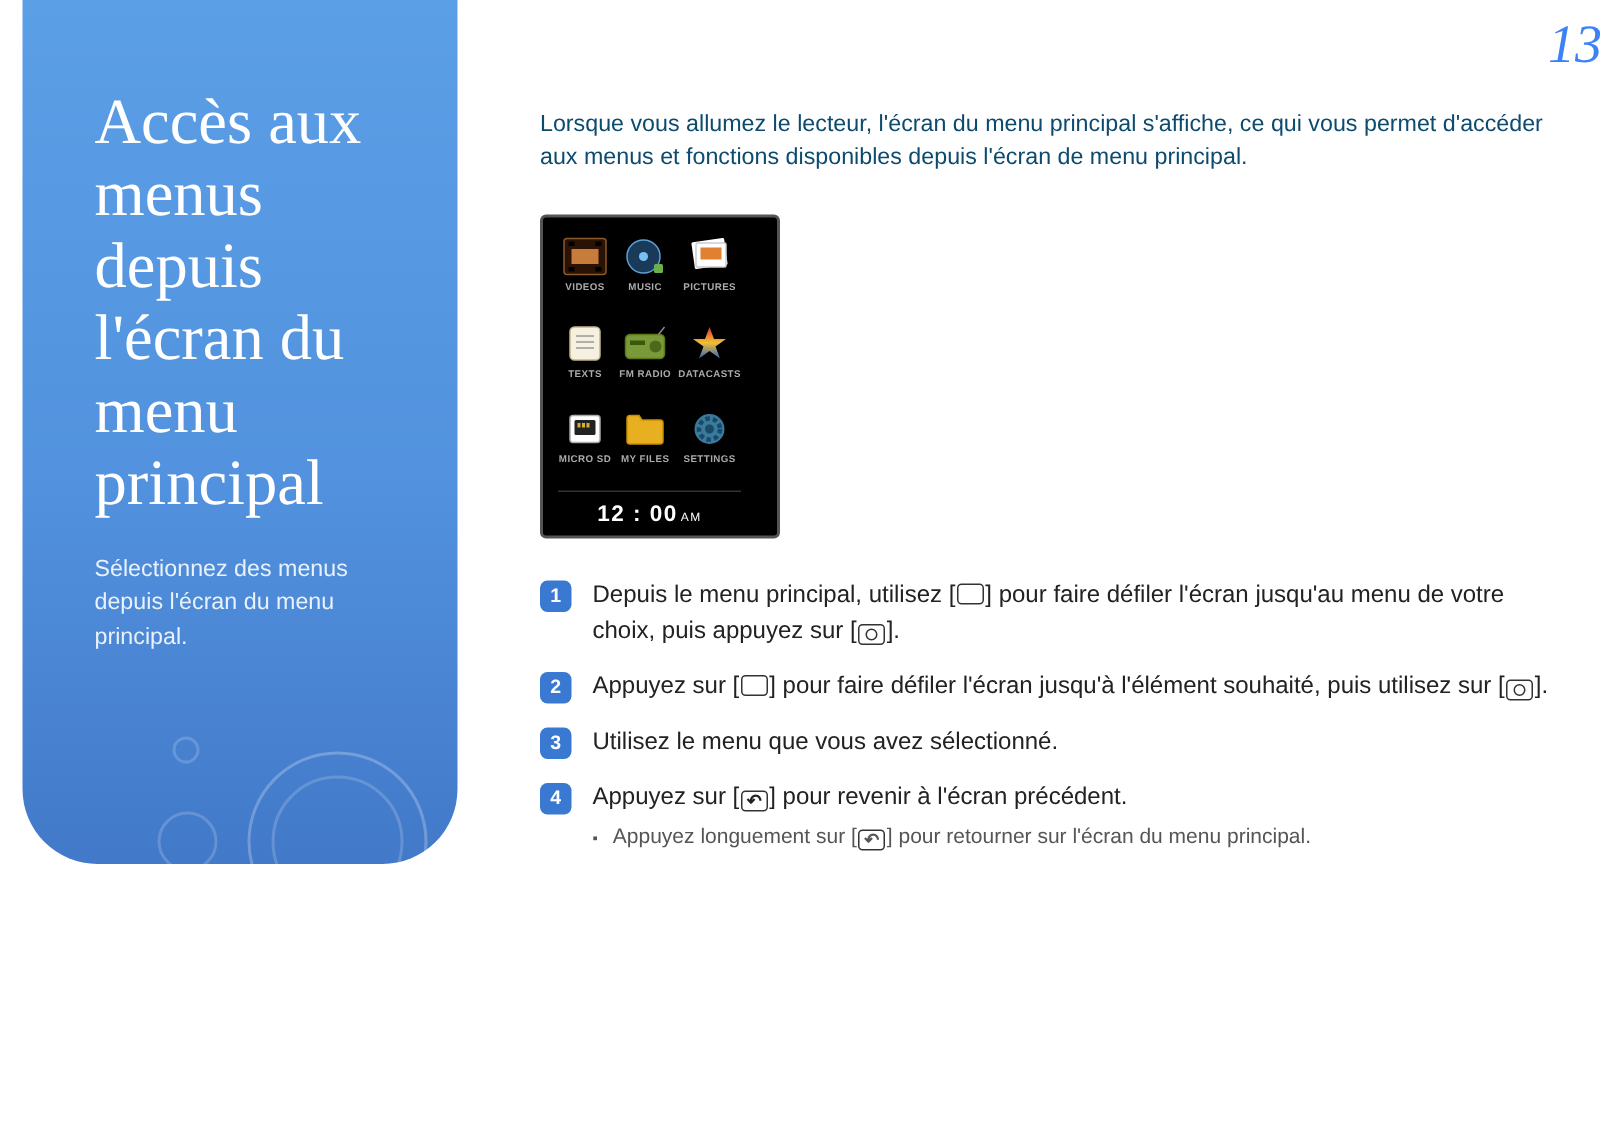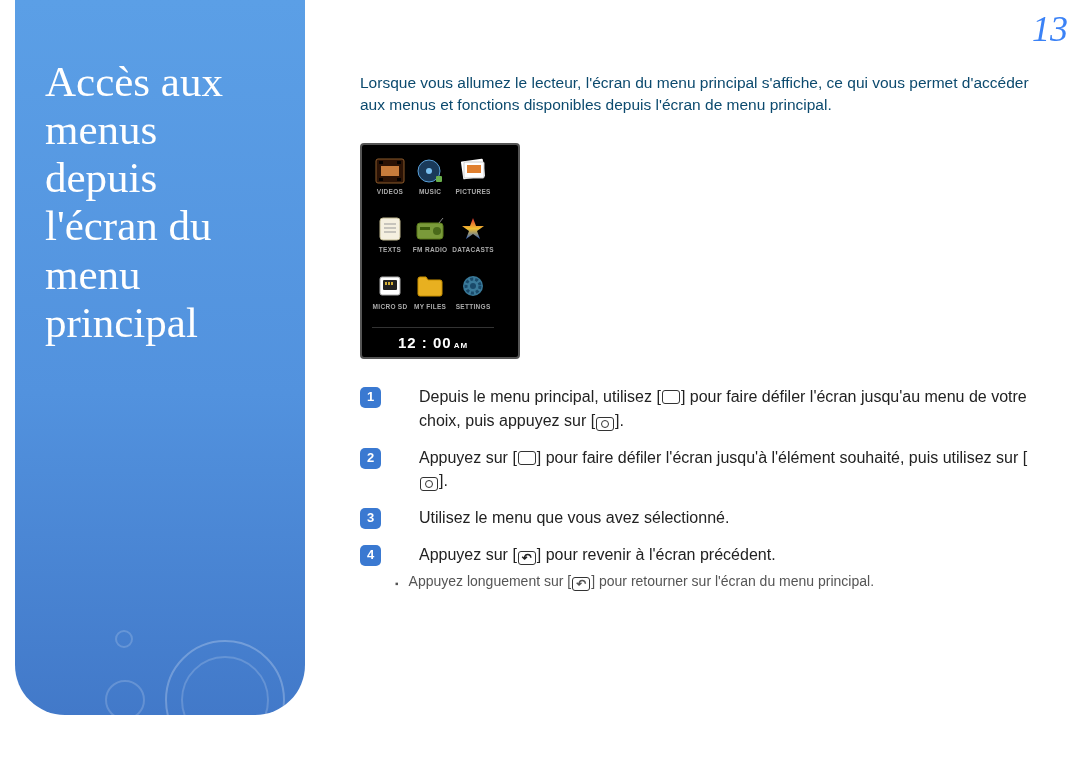--- a/index.html
+++ b/index.html
@@ -11,25 +11,25 @@
     position: relative;
     overflow: hidden;
   }
 
   
   .sidebar {
     position: absolute;
     left: 15px;
     top: 0;
     width: 290px;
-    height: 715px;
+    height: 576px;
     background: linear-gradient(180deg, #5b9fe6 0%, #5292de 55%, #4279c9 100%);
     border-bottom-left-radius: 50px;
     border-bottom-right-radius: 50px;
-    padding: 58px 30px 30px 30px;
+    padding: 58px 30px 30px 48px;
     color: #fff;
     overflow: hidden;
   }
   .sidebar-title {
     font-family: Georgia, 'Times New Roman', serif;
     font-size: 43px;
     line-height: 1.12;
     font-weight: 400;
     color: #fff;
     margin-bottom: 22px;
@@ -124,21 +124,21 @@
     text-align: center;
     padding-top: 6px;
     border-top: 1px solid #333;
     margin-top: 2px;
     letter-spacing: 1px;
     display:flex;
     align-items:baseline;
     justify-content:center;
     gap:2px;
   }
-  .am { font-size: 8px; font-weight:bold; }
+  .am { font-size: 8px; font-weight:normal; }
 
   .caption {
     font-size: 13px;
     color: #444;
     margin-top: 8px;
   }
   .caption::before { content: "▲ "; font-size:11px;}
 
   
   .steps {
@@ -159,21 +159,21 @@
     border-radius: 5px;
     color: #fff;
     font-size: 13px;
     font-weight: bold;
     display: inline-flex;
     align-items: center;
     justify-content: center;
     flex-shrink: 0;
     margin-top: 2px;
   }
-  .step-text { flex: 1; margin-left: 24px; }
+  .step-text { flex: 1; }
   .sub-bullet {
     display: flex;
     align-items: center;
     gap: 10px;
     font-size: 14px;
     color: #555;
     margin-left: 35px;
     margin-top: 4px;
   }
   .sub-bullet::before {
@@ -195,20 +195,21 @@
     line-height: 1;
   }
   .keyicon.dot::after { content:""; width:6px; height:6px; border-radius:50%; border:1.3px solid #333;}
   .keyicon.back { font-size:12px; font-weight:bold;}
 </style>
 </head>
 <body>
 
 <div class="sidebar">
   <div class="sidebar-title">Accès aux menus depuis l'écran du menu principal</div>
+  <div class="sidebar-sub">Sélectionnez des menus depuis l'écran du menu principal.</div>
   <div class="sidebar-decor">
     <div class="ring r1"></div>
     <div class="ring r2"></div>
     <div class="ring r3"></div>
     <div class="ring r4"></div>
 
   </div>
 </div>
 
 <div class="page-number">13</div>

